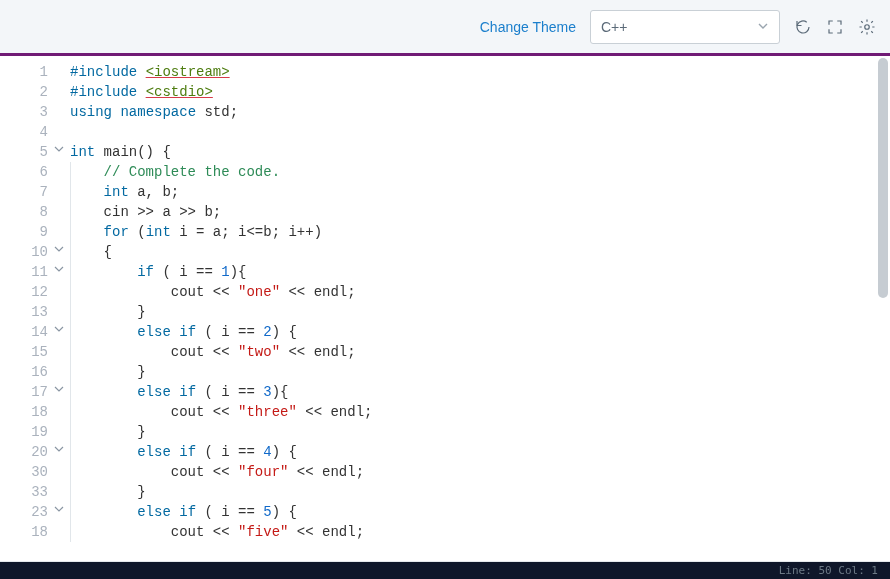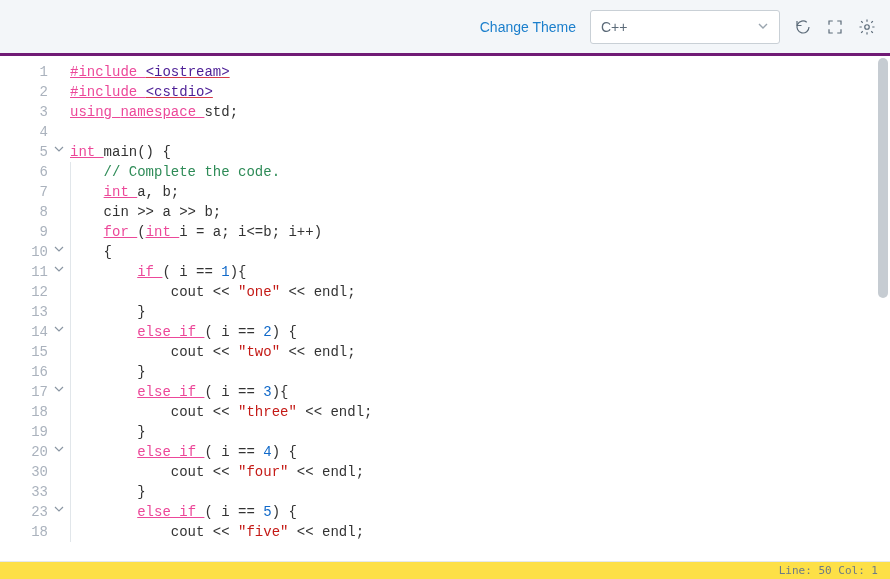--- a/index.html
+++ b/index.html
@@ -74,22 +74,22 @@
     line-height: 10px;
   }
   .code {
     flex: 1;
     padding-top: 6px;
     padding-left: 14px;
     white-space: pre;
     position: relative;
   }
   .code .row { height: 20px; }
-  .k-blue { color: #ec4899; text-decoration: underline; }     
-  .k-red  { color: #4c1d95; }     
+  .k-blue { color: #0369a1; }     
+  .k-red  { color: #4d7c0f; }     
   .k-uline { text-decoration: underline; text-decoration-color: #d73a49; }
   .k-str  { color: #c41a16; }     
   .k-cmt  { color: #2e8b57; }     
   .k-num  { color: #1069c9; }
   .guide {
     display: inline-block;
     border-left: 1px solid #e1e6ea;
     width: 1px;
     height: 20px;
     margin-right: -1px;
@@ -111,21 +111,21 @@
     width: 10px;
     height: 240px;
     background: #c6ccd2;
     border-radius: 5px;
   }
 
   .statusbar {
     position: absolute;
     left: 0; right: 0; bottom: 0;
     height: 18px;
-    background: #fde047;
+    background: #0f172a;
     border-top: 1px solid #e5e9ec;
     font-size: 11px;
     color: #6d7a86;
     display: flex;
     align-items: center;
     justify-content: flex-end;
     padding: 0 12px;
     font-family: Menlo, Consolas, monospace;
   }
 </style>

